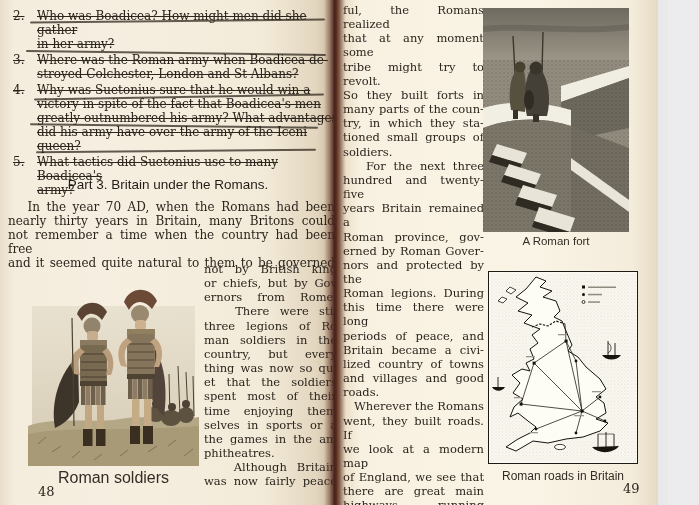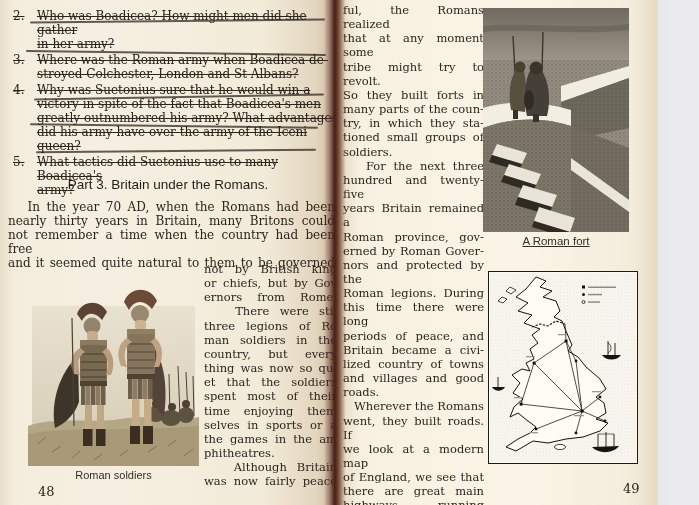--- a/index.html
+++ b/index.html
@@ -43,28 +43,28 @@
   .heading { position:absolute; left:0; top:177px; width:336px; text-align:center;
              font-family:"Liberation Sans", sans-serif; font-weight:normal; font-size:13.5px; color:#221d17; }
   .para1 { position:absolute; left:8px; top:200px; width:327px; font-size:12px; line-height:14.1px; color:#2b251d; }
   .wrapcol { position:absolute; left:204px; top:262px; width:133px; font-size:11.5px; line-height:14.15px; color:#2b251d; }
 
   .illus { position:absolute; }
   .illus svg { display:block; width:100%; height:100%; }
   .soldiers-illus { left:28px; top:276px; width:171px; height:190px; }
 
   .caption { position:absolute; font-family:"Liberation Sans", sans-serif; color:#332d26; text-align:center; }
-  .caption-soldiers { left:28px; top:469px; width:171px; font-size:11px; }
+  .caption-soldiers { left:28px; top:469px; width:171px; font-size:16px; }
   .pagenum { position:absolute; font-size:13px; color:#2b251d; }
   .pagenum-left { left:14px; top:484px;margin-left:24px; }
 
   
   .rightcol { position:absolute; left:5px; top:3px; width:141px; font-size:11.5px; line-height:14.15px; color:#2b251d; }
   .fort-illus { left:145px; top:8px; width:146px; height:224px; }
-  .caption-fort { left:145px; top:235px; width:146px; font-size:11.5px;text-decoration:underline; }
+  .caption-fort { left:145px; top:235px; width:146px; font-size:11.5px; }
   .map-illus { left:150px; top:271px; width:150px; height:193px; }
   .caption-map { left:140px; top:469px; width:170px; font-size:12px; }
   .pagenum-right { left:285px; top:481px; width:36px; }
 </style>
 </head>
 <body>
 
 <div class="scene">
 
   <div class="page page-left">
@@ -396,19 +396,20 @@
         </g>
         <g>
           <path d="M104,176 C110,183 125,183 131,175 Z" fill="#17140f"></path>
           <line x1="110" y1="163" x2="110" y2="176" stroke="#17140f" stroke-width="0.9"></line>
           <line x1="118" y1="161" x2="118" y2="176" stroke="#17140f" stroke-width="0.9"></line>
           <line x1="126" y1="163" x2="126" y2="175" stroke="#17140f" stroke-width="0.9"></line>
           <line x1="110" y1="163" x2="126" y2="163" stroke="#17140f" stroke-width="0.6"></line>
         </g>
       </svg>
     </div>
+    <div class="caption caption-map">Roman roads in Britain</div>
     <div class="pagenum pagenum-right">49</div>
   </div>
 
   <div class="gutter"></div>
   <div class="page-edge"></div>
   <div class="backdrop-right"></div>
 </div>
 
 </body></html>

